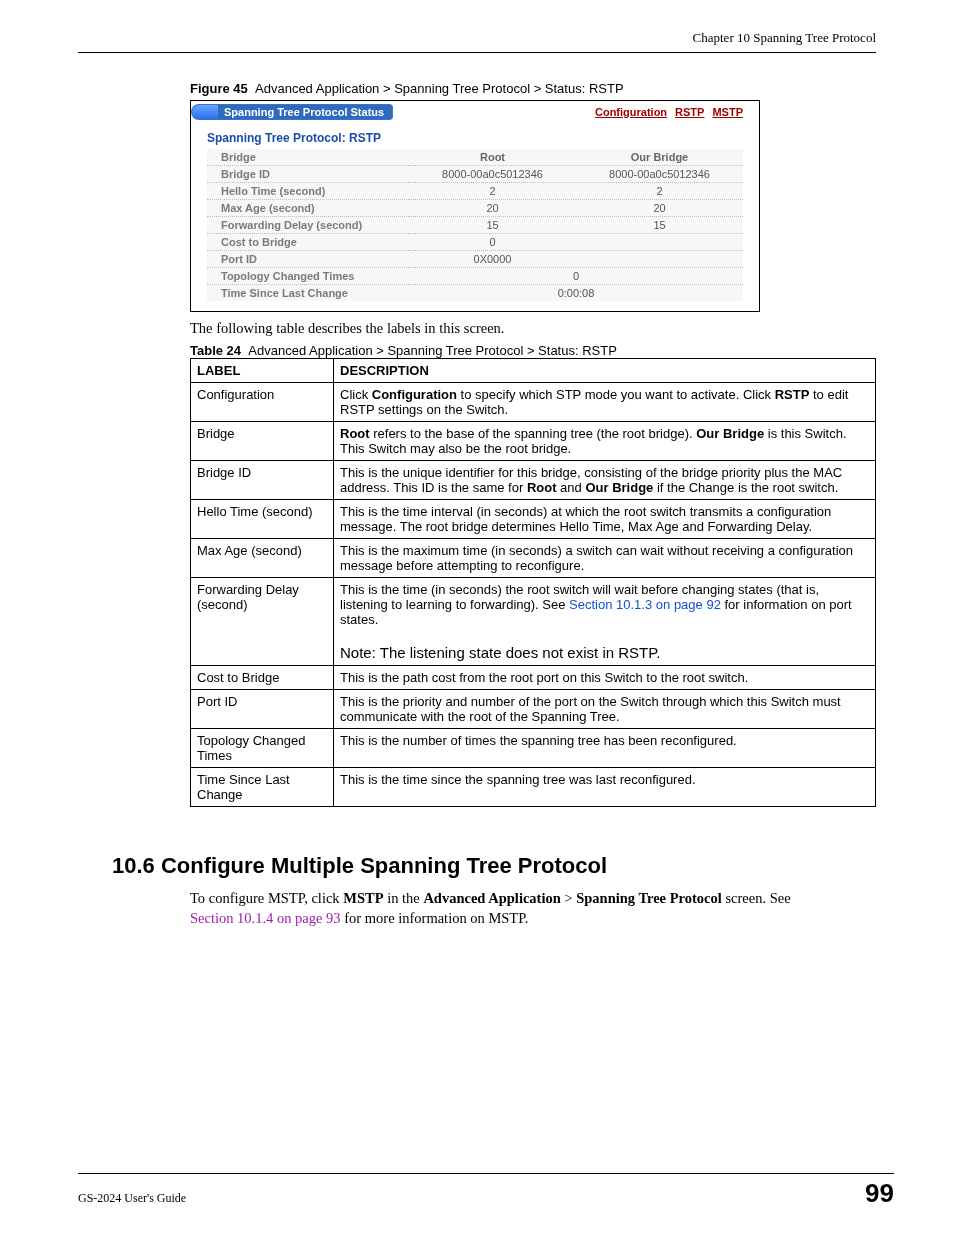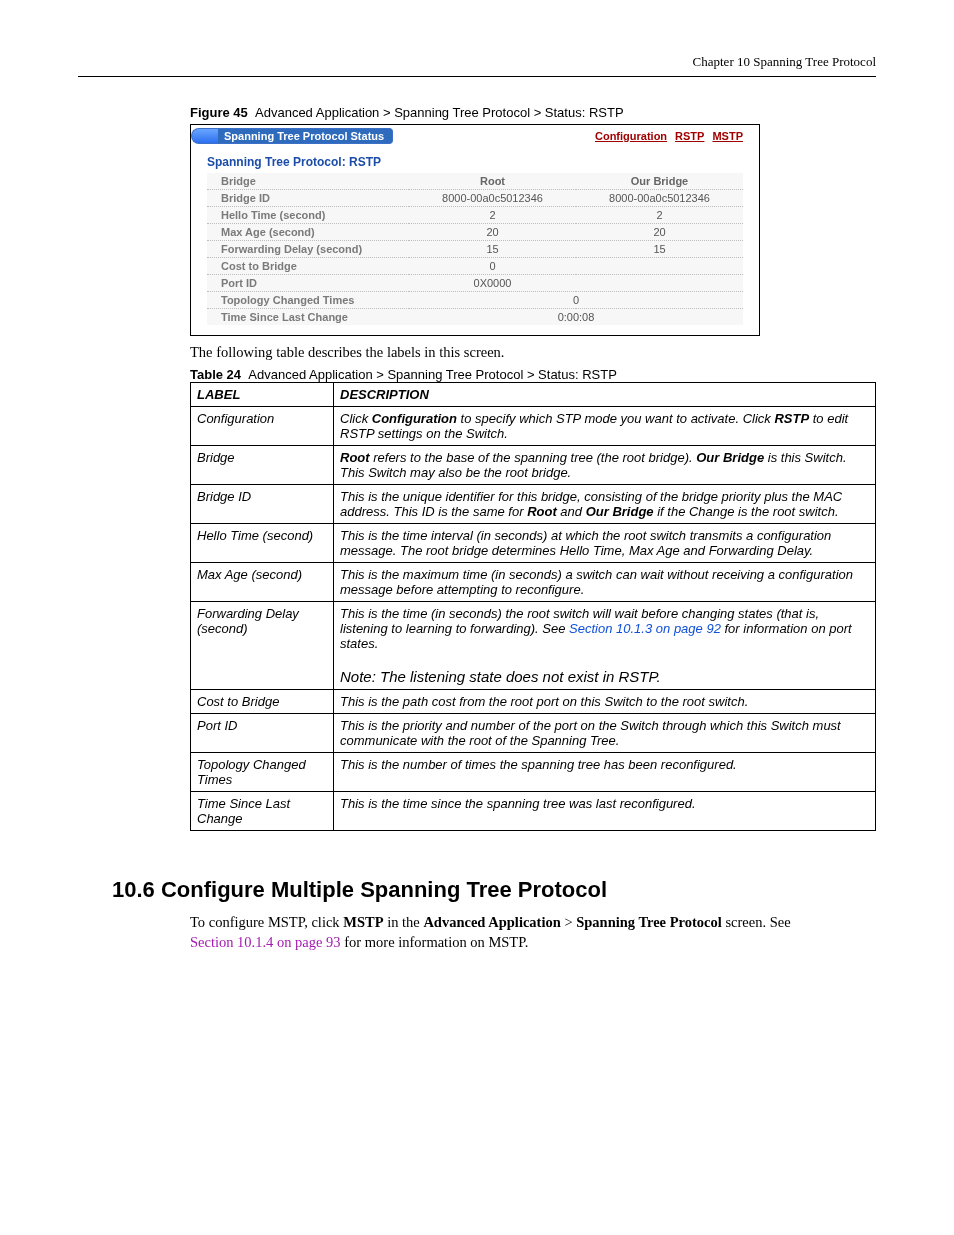--- a/index.html
+++ b/index.html
@@ -4,21 +4,21 @@
 <style>
   body {
     margin: 0;
     padding: 0;
     background: #fff;
     font-family: "Times New Roman", Times, serif;
     color: #000;
     width: 954px;
   }
   .page {
-    padding: 54px 78px 40px 78px;
+    padding: 30px 78px 40px 78px;
     box-sizing: border-box;
     min-height: 1235px;
     position: relative;
   }
   .chapter-head {
     text-align: right;
     font-size: 13px;
     border-bottom: 1px solid #000;
     padding-bottom: 6px;
     margin-bottom: 28px;
@@ -125,21 +125,20 @@
     width: 686px;
     border-collapse: collapse;
     font-family: Arial, Helvetica, sans-serif;
     font-size: 13px;
   }
   .desc-table th, .desc-table td {
     border: 1px solid #000;
     vertical-align: top;
     padding: 4px 6px;
     text-align: left;
-    font-style: italic;
   }
   .desc-table th {
     font-weight: bold;
   }
   .col-label { width: 130px; }
   .desc-table a { color: #1050d8; text-decoration: none; }
   .desc-note {
     font-size: 15px;
     margin-top: 17px;
     display: block;
@@ -302,13 +301,17 @@
       <td>This is the time since the spanning tree was last reconfigured.</td>
     </tr>
   </tbody>
     </table>
 
   <h2 class="section">10.6  Configure Multiple Spanning Tree Protocol</h2>
   <p class="sec-para">
     <span>To configure MSTP, click </span><b>MSTP</b><span> in the </span><b>Advanced Application</b><span> &gt; </span><b>Spanning Tree Protocol</b><span> screen. See </span><a>Section 10.1.4 on page 93</a><span> for more information on MSTP.</span>
   </p>
 
+  <div class="footer">
+    <span>GS-2024 User's Guide</span>
+    <span class="pg-num">99</span>
+  </div>
 </div>
 
 </body></html>

